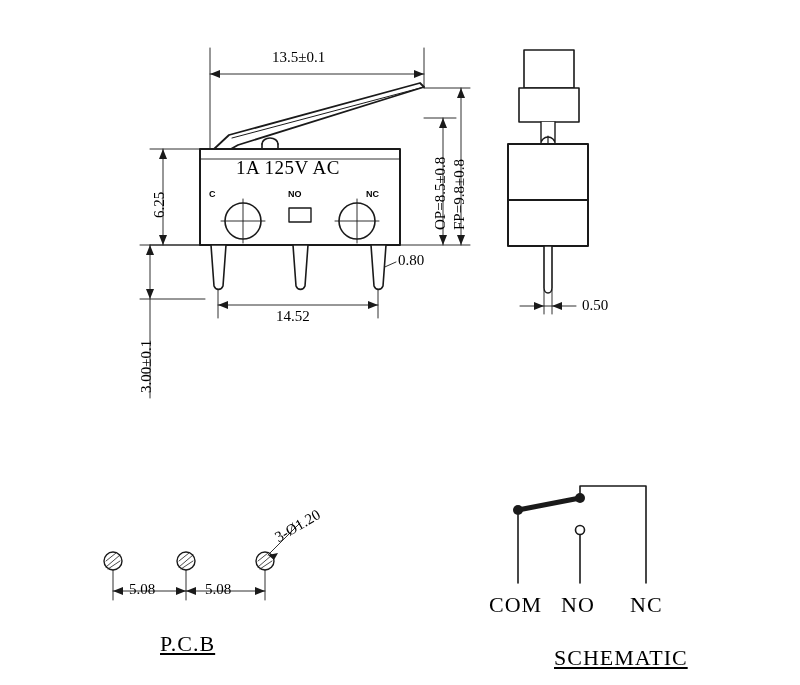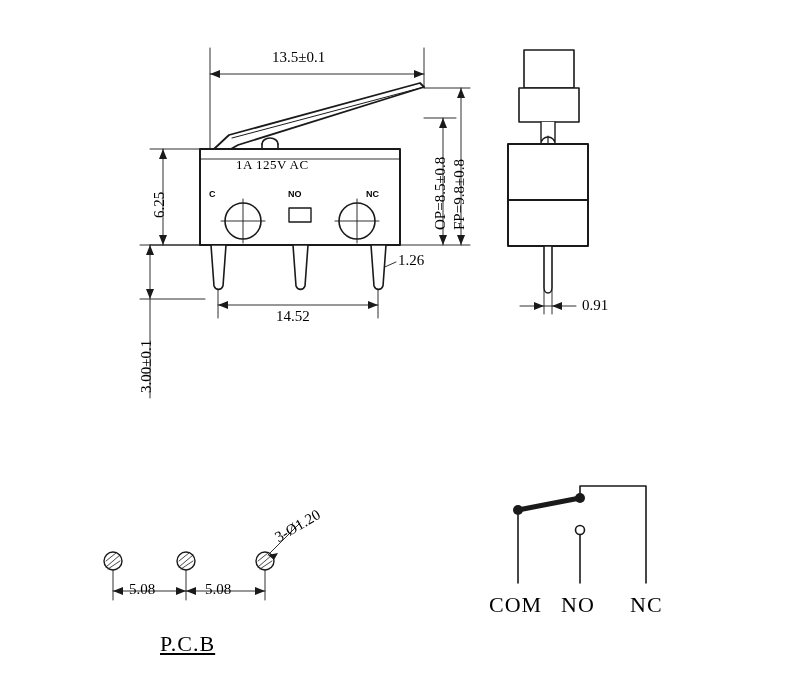--- a/index.html
+++ b/index.html
@@ -228,42 +228,43 @@
   </svg>
 
   <div class="lbl mid" style="left:272px; top:32px;">13.5±0.1</div>
 
   <div class="lbl mid rot90" style="left:152px; top:200px;">6.25</div>
 
   <div class="lbl mid rot90" style="left:139px; top:375px;">3.00±0.1</div>
 
   <div class="lbl mid" style="left:276px; top:291px;">14.52</div>
 
-  <div class="lbl mid" style="left:398px; top:235px;">1.26</div>
+  <div class="lbl mid" style="left:398px; top:235px;">0.80</div>
 
   <div class="lbl mid rot90" style="left:433px; top:212px;">OP=8.5±0.8</div>
 
   <div class="lbl mid rot90" style="left:452px; top:212px;">FP=9.8±0.8</div>
 
-  <div class="lbl body-text" style="left:236px; top:140px; font-size:13px;">1A 125V  AC</div>
+  <div class="lbl body-text" style="left:236px; top:140px; font-size:19px;">1A 125V  AC</div>
 
   <div class="lbl tiny" style="left:209px; top:172px; font-weight:bold;">C</div>
   <div class="lbl tiny" style="left:288px; top:172px; font-weight:bold;">NO</div>
   <div class="lbl tiny" style="left:366px; top:172px; font-weight:bold;">NC</div>
 
-  <div class="lbl mid" style="left:582px; top:280px;">0.91</div>
+  <div class="lbl mid" style="left:582px; top:280px;">0.50</div>
 
   <div class="lbl mid rot-diag" style="left:280px; top:512px;">3-Ø1.20</div>
 
   <div class="lbl mid" style="left:129px; top:564px;">5.08</div>
 
   <div class="lbl mid" style="left:205px; top:564px;">5.08</div>
 
   <div class="lbl big underline" style="left:160px; top:615px;">P.C.B</div>
 
   <div class="lbl big" style="left:489px; top:576px;">COM</div>
 
   <div class="lbl big" style="left:561px; top:576px;">NO</div>
 
   <div class="lbl big" style="left:630px; top:576px;">NC</div>
 
+  <div class="lbl big underline" style="left:554px; top:629px;">SCHEMATIC</div>
 
 </div>
 
 </body></html>

